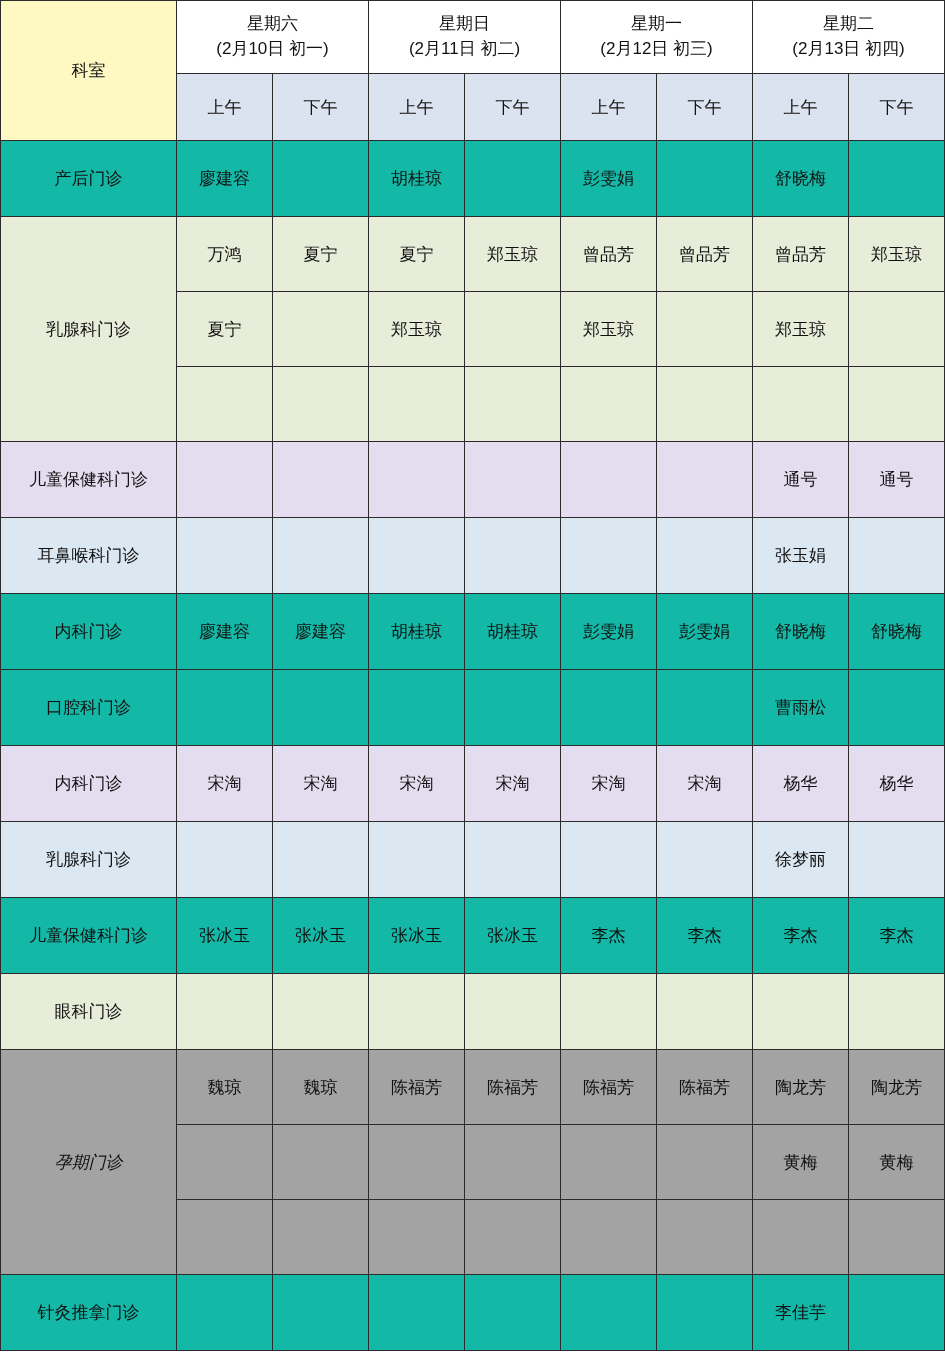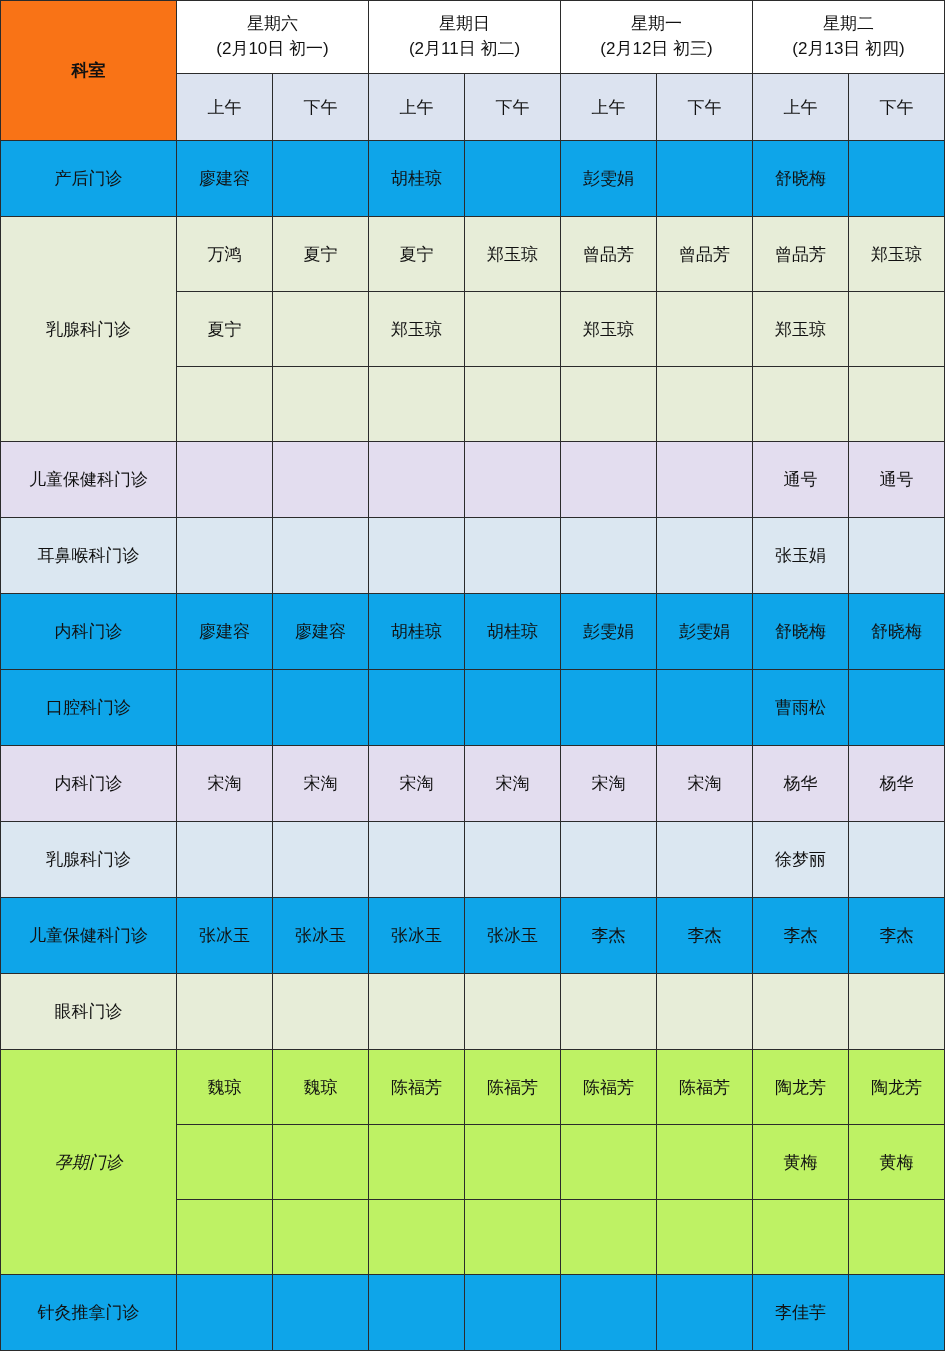--- a/index.html
+++ b/index.html
@@ -24,45 +24,44 @@
     color: #111111;
     padding: 2px 1px;
     overflow: hidden;
     white-space: nowrap;
   }
   .col-dept { width: 176px; }
   .col-slot { width: 96px; }
 
   
   .hdr-dept {
-    background: #f97316;
+    background: #fef9c3;
     font-size: 18px;
     height: 68px;
-    font-weight: bold;
   }
   .hdr-day {
     background: #ffffff;
     font-size: 17px;
     line-height: 1.45;
     height: 68px;
   }
   .hdr-day .day-name { display: block; }
   .hdr-day .day-date { display: block; }
   .hdr-slot {
     background: #dce3f0;
     height: 62px;
     font-size: 17px;
   }
 
   
-  .c-peach { background: #0ea5e9; }
+  .c-peach { background: #14b8a6; }
   .c-green { background: #e7edd8; }
   .c-purple { background: #e3ddef; }
   .c-blue   { background: #dbe7f1; }
-  .c-lblue  { background: #bef264; }
+  .c-lblue  { background: #a3a3a3; }
 
   .rowlabel { font-size: 18px; }
   .name { font-size: 17px; }
 </style>
 </head>
 <body>
 
 <table class="schedule">
   <colgroup>
     <col class="col-dept">

